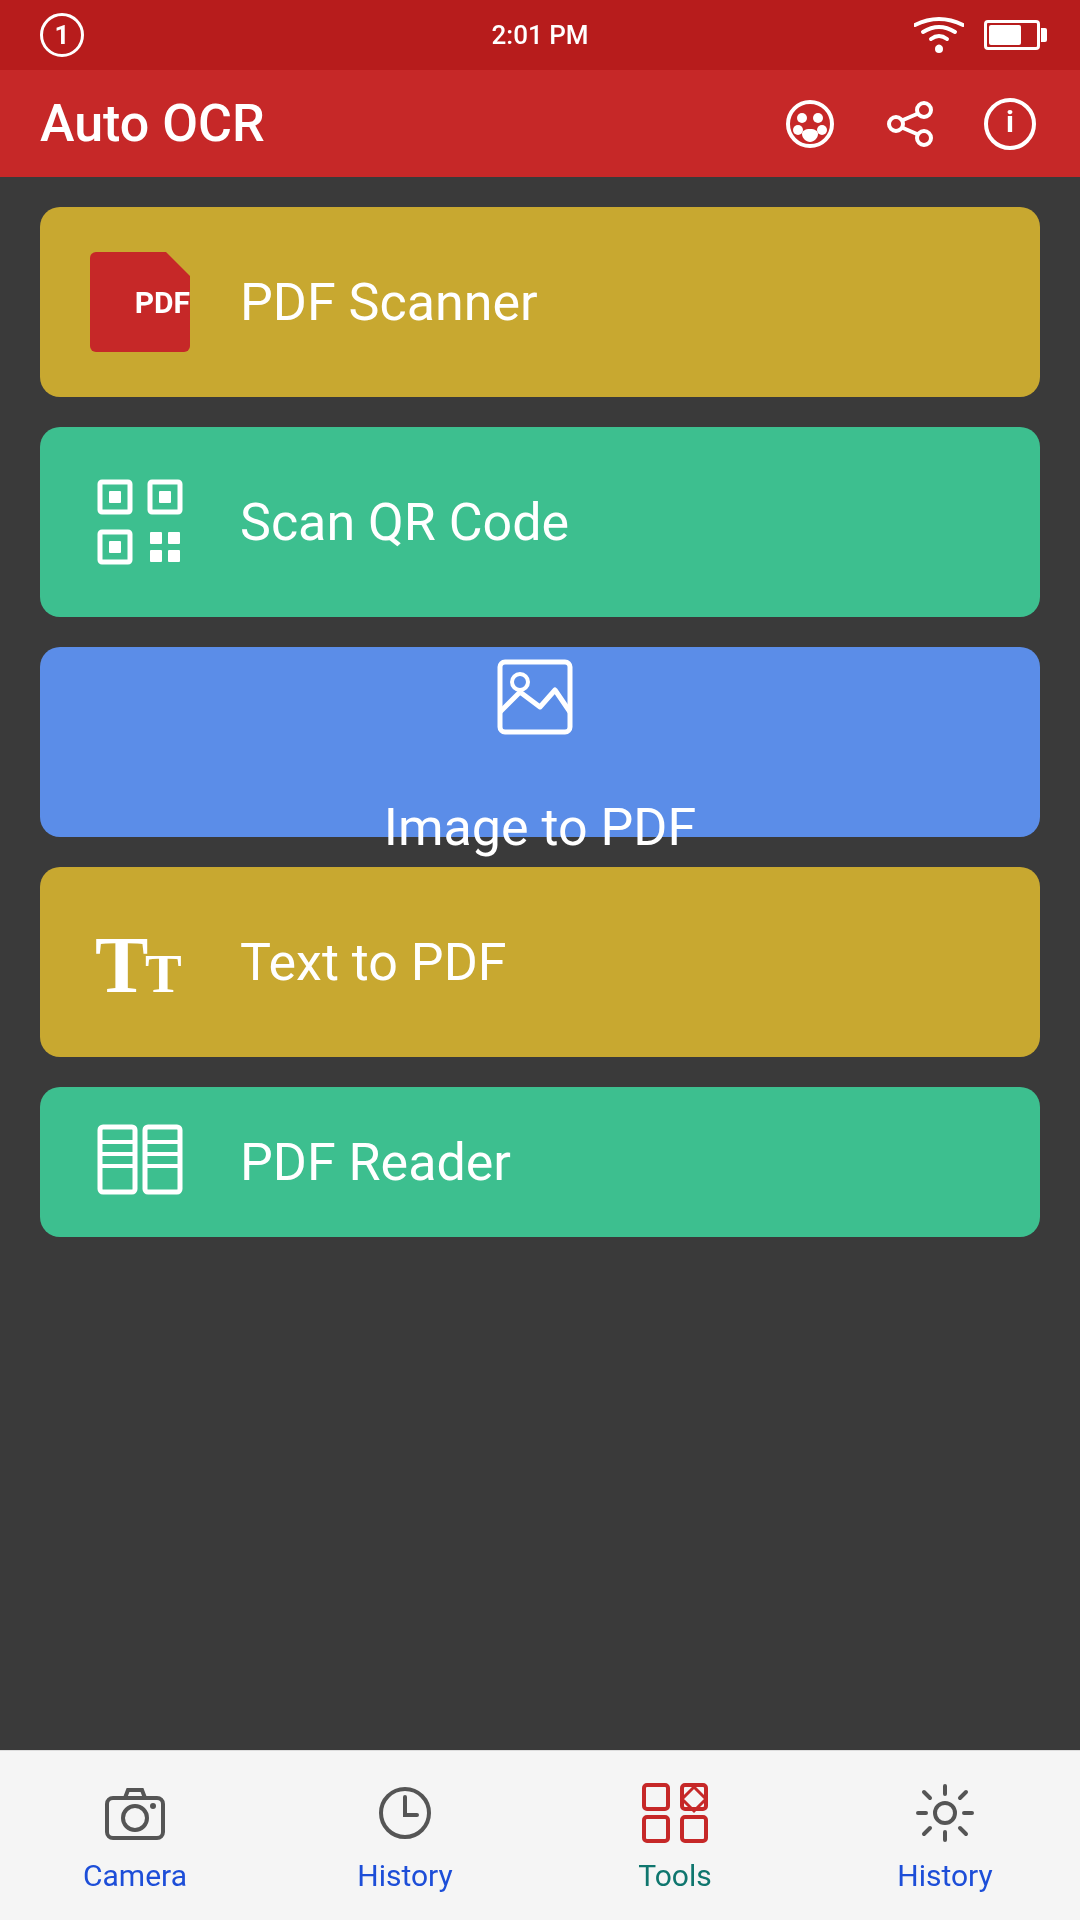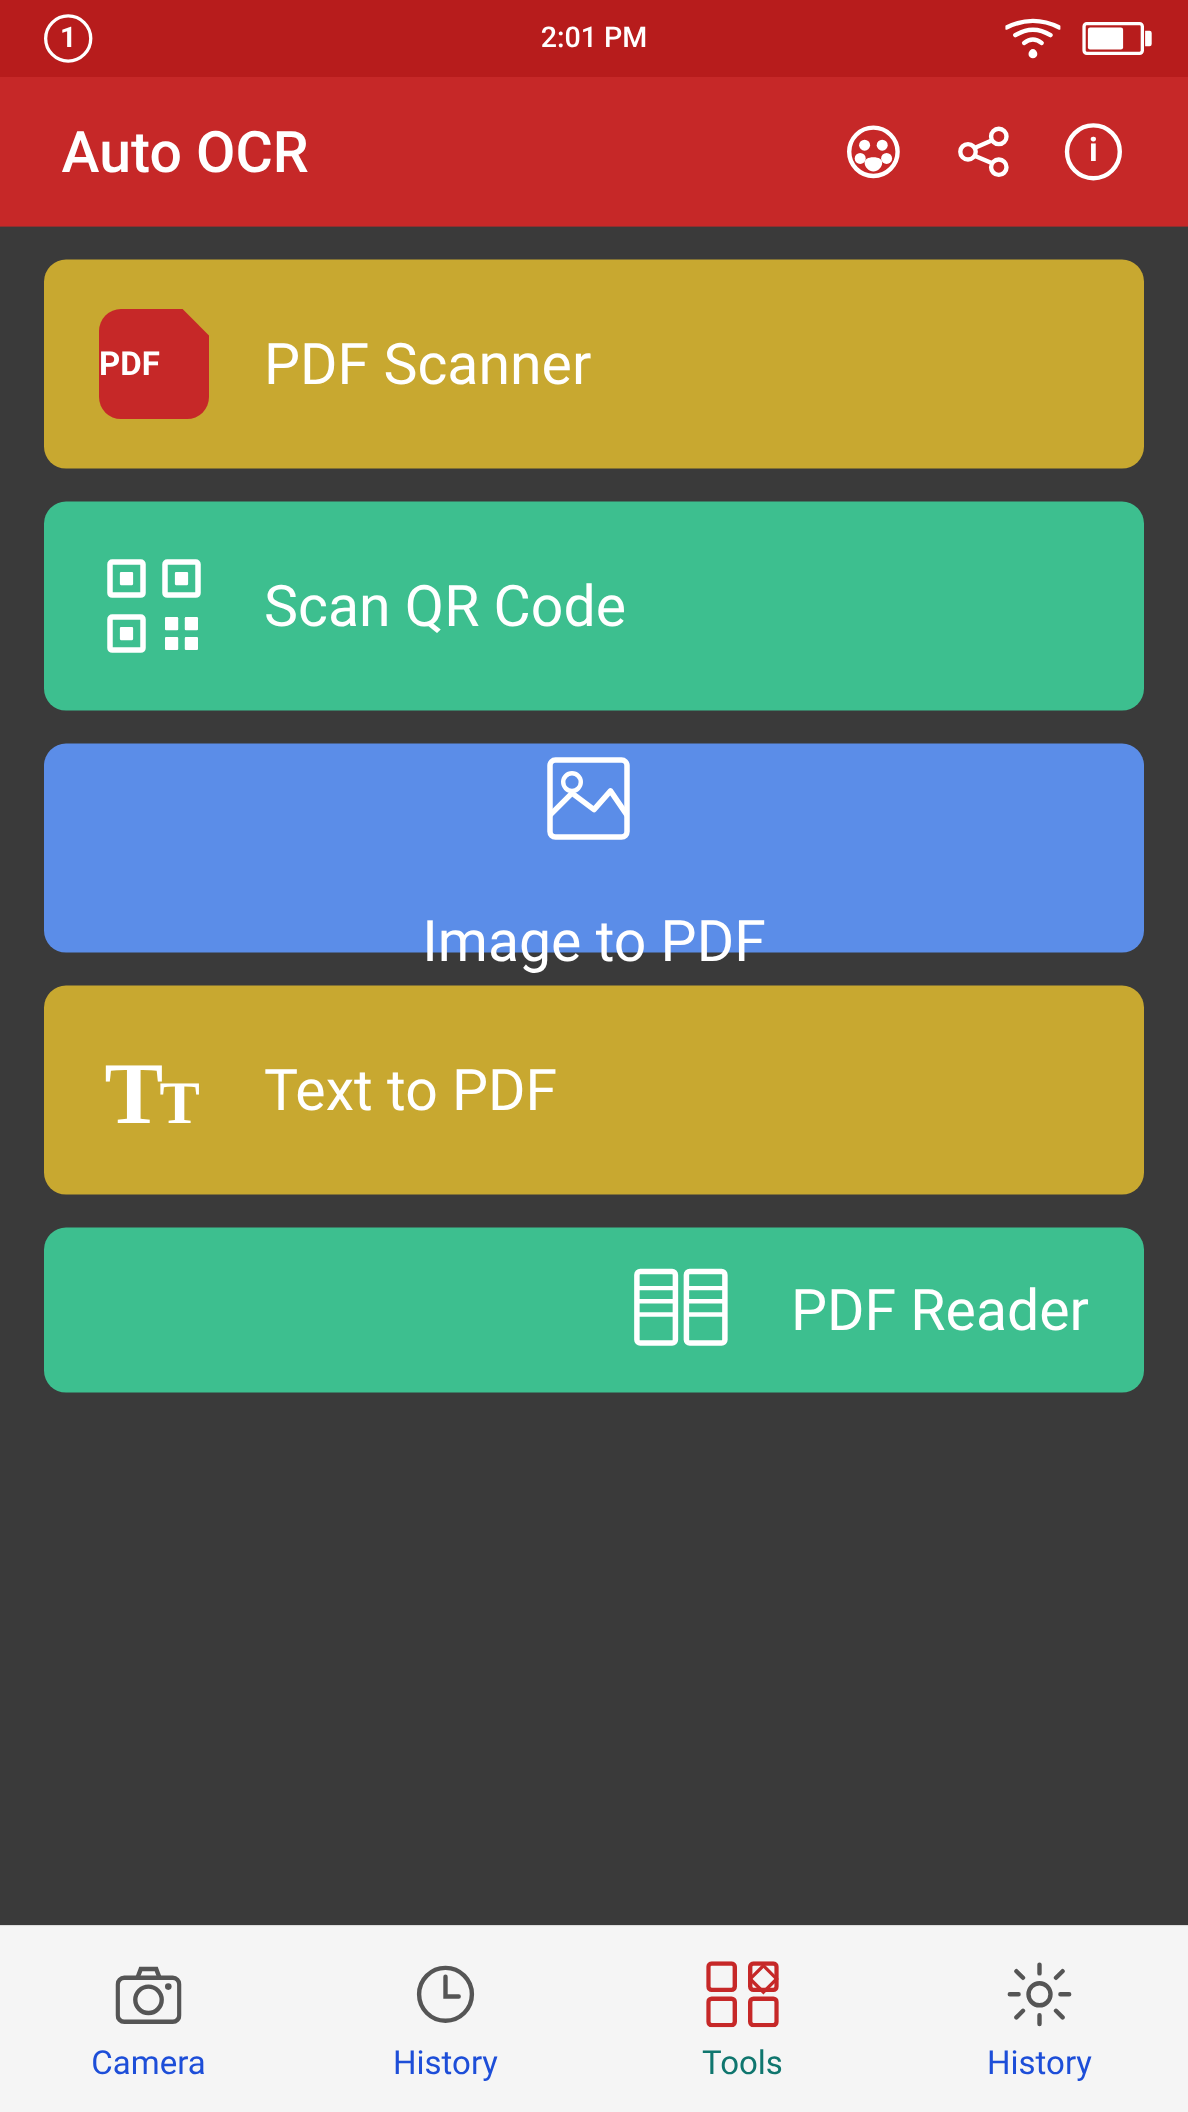--- a/index.html
+++ b/index.html
@@ -84,26 +84,26 @@
     .battery-fill {
       height: 100%;
       width: 70%;
       background: white;
       border-radius: 2px;
     }
 
     
     .app-bar {
       width: 100%;
-      height: 136px;
+      height: 107px;
       background: #c62828;
       display: flex;
       align-items: center;
       justify-content: space-between;
-      padding: 0 56px;
+      padding: 0 40px;
     }
 
     .app-title {
       color: white;
       font-size: 52px;
       font-weight: 500;
     }
 
     .app-bar-actions {
       display: flex;
@@ -153,47 +153,46 @@
       background: #5b8de8;
       flex-direction: column;
     }
 
     .feature-card.text-to-pdf {
       background: #c8a830;
     }
 
     .feature-card.pdf-reader {
       background: #3dbf8f;
-      justify-content: flex-end;
     }
 
     .card-icon {
       width: 100px;
       height: 100px;
       display: flex;
       align-items: center;
       justify-content: center;
       flex-shrink: 0;
     }
 
     .card-label {
       color: white;
       font-size: 52px;
       font-weight: 400;
     }
 
     
     .pdf-badge {
       background: #c62828;
-      border-radius: 20px;
+      border-radius: 6px;
       width: 100px;
       height: 100px;
       display: flex;
       align-items: center;
-      justify-content: flex-start;
+      justify-content: flex-end;
       position: relative;
     }
     .pdf-badge::before {
       content: '';
       position: absolute;
       top: 0;
       right: 0;
       width: 0;
       height: 0;
       border-style: solid;

